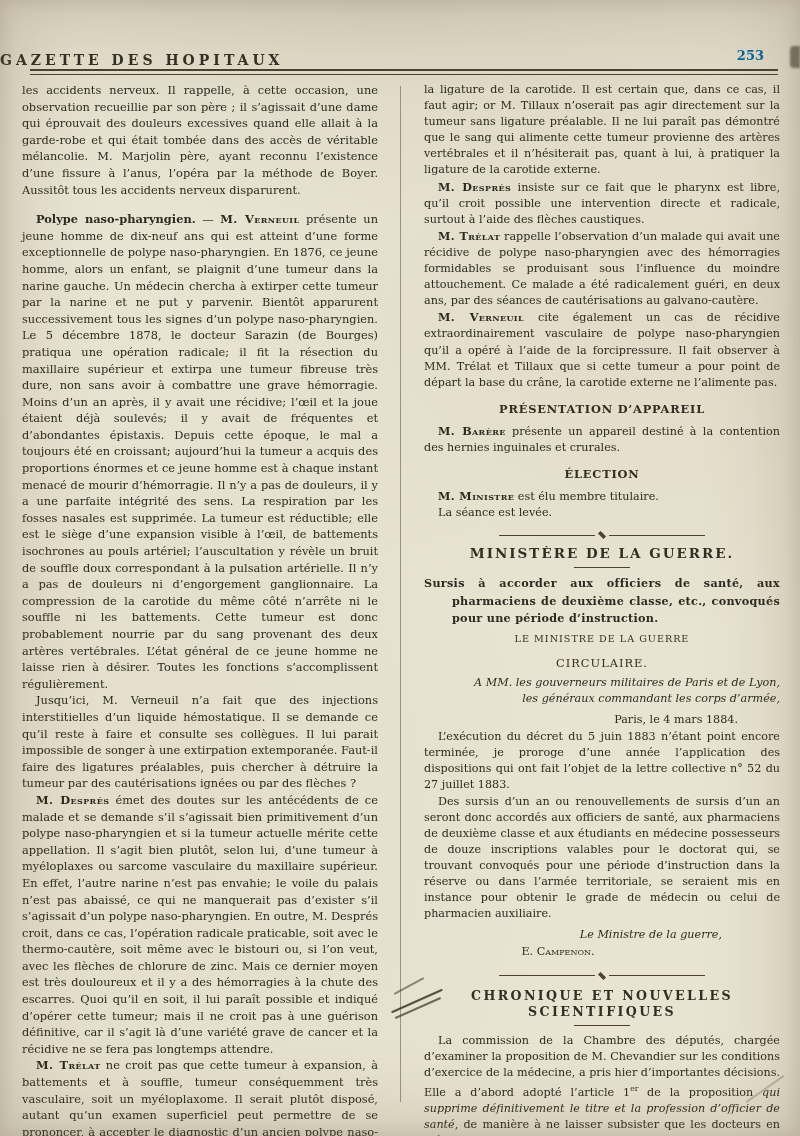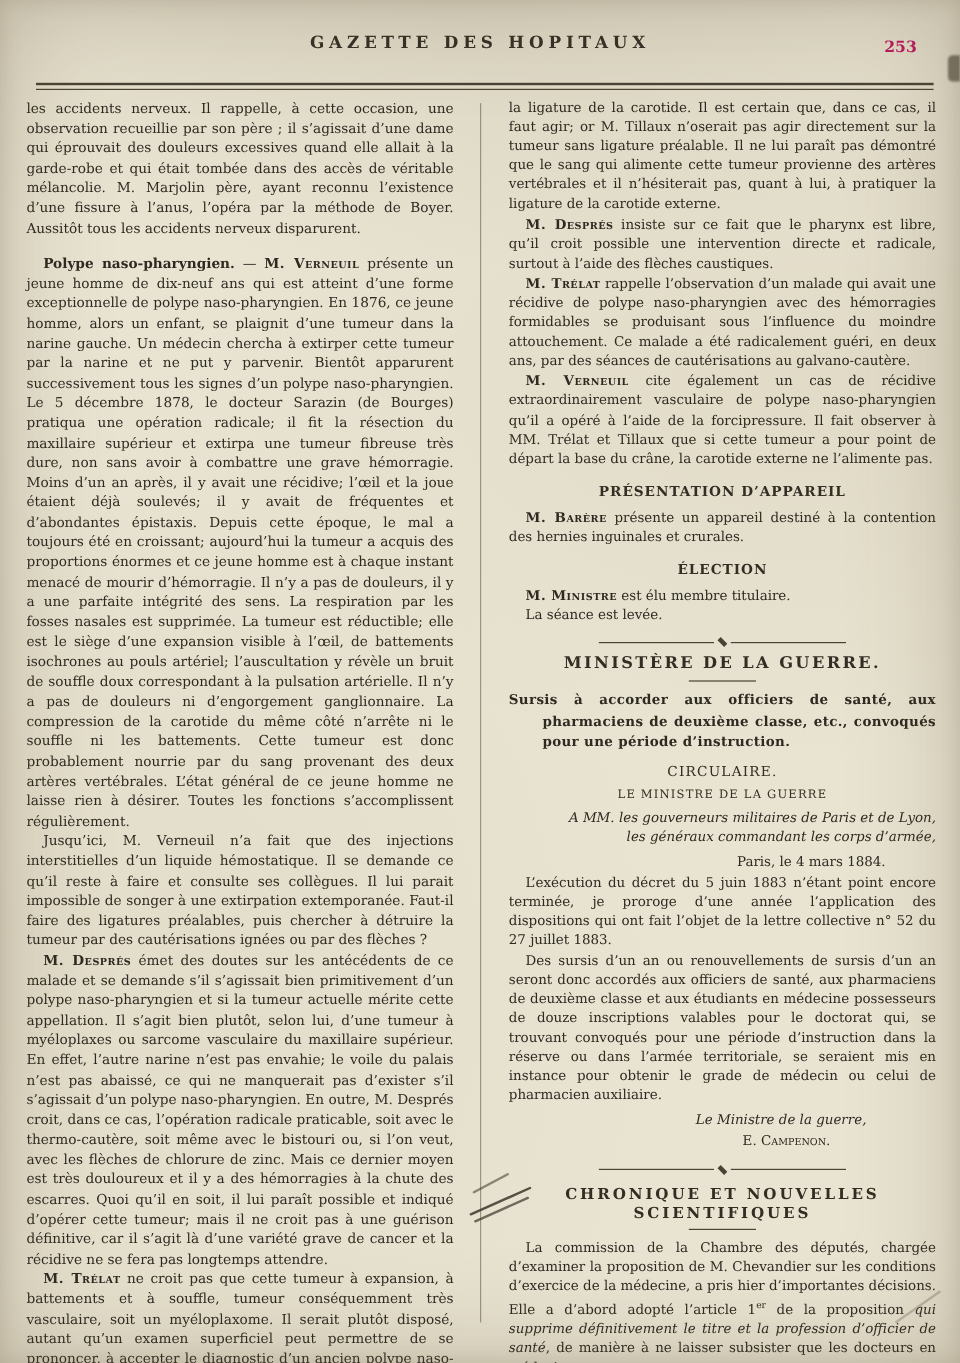--- a/index.html
+++ b/index.html
@@ -8,23 +8,23 @@
     font-family:"DejaVu Serif","Liberation Serif",serif;
     color:#2e2a21;
     background:
       radial-gradient(ellipse 520px 320px at 85% 28%, rgba(150,138,105,.10), transparent),
       radial-gradient(ellipse 420px 520px at 18% 72%, rgba(150,138,105,.08), transparent),
       radial-gradient(ellipse 600px 200px at 50% 2%, rgba(120,108,80,.10), transparent),
       #e9e4d2;
   }
   .vignette{position:absolute;inset:0;pointer-events:none;
     box-shadow:inset 0 0 90px rgba(95,80,52,.30), inset 0 0 18px rgba(95,80,52,.18);}
-  .masthead{position:absolute;top:28px;left:0;right:0;text-align:center;
+  .masthead{position:absolute;top:52px;left:0;right:0;
     font-weight:bold;font-size:14px;letter-spacing:4px;color:#352f25;}
-  .pagenum{position:absolute;top:32px;right:36px;font-size:13px;font-weight:bold;color:#be185d;}
+  .pagenum{position:absolute;top:48px;right:36px;font-size:13px;font-weight:bold;color:#0369a1;}
   .double-rule{position:absolute;top:69px;left:30px;right:22px;height:3px;
     border-top:2px solid #4a4234;border-bottom:1px solid #4a4234;}
   .content{position:absolute;top:82px;left:22px;right:20px;bottom:14px;display:flex;gap:28px;}
   .col{width:371px;text-align:justify;font-size:11.4px;line-height:16.6px;}
   .col-left{margin-right:9px;}
   .col-right{margin-left:9px;font-size:11.2px;line-height:16.1px;}
   .col-divider{position:absolute;left:400px;top:86px;height:1016px;width:1px;
     background:rgba(72,62,46,.48);}
   p.para{margin:0;}
   .ind{text-indent:14px;}
@@ -41,21 +41,21 @@
   .sep{display:flex;align-items:center;justify-content:center;margin:7px 0;}
   .sep .l{width:96px;height:1px;background:#4a4234;}
   .sep .d{width:6px;height:6px;background:#4a4234;transform:rotate(45deg) scale(1.3,.62);margin:0 4px;}
   .rule-short{width:56px;height:1px;background:#4a4234;margin:5px auto 7px;}
   .line{}
   .center{text-align:right;}
   .date{text-align:right;padding-right:42px;margin:5px 0 1px;}
   .salute{padding-left:60px;margin:1px 0 3px;}
   .hang{padding-left:28px;text-indent:-28px;letter-spacing:.3px;margin:2px 0;}
   .sig-role{text-align:right;padding-right:58px;font-style:italic;margin-top:5px;}
-  .sig-name{text-align:right;padding-right:88px;font-variant:small-caps;margin-top:1px;}
+  .sig-name{text-align:center;padding-right:88px;font-variant:small-caps;margin-top:1px;}
   .pen{position:absolute;background:#3c352b;border-radius:2px;opacity:.85;}
   .pen.m1{left:389px;top:1000px;width:56px;height:2px;transform:rotate(-24deg);}
   .pen.m2{left:393px;top:1007px;width:50px;height:2px;transform:rotate(-24deg);opacity:.7;}
   .pen.m3{left:392px;top:985px;width:34px;height:2px;transform:rotate(-28deg);opacity:.55;}
   .pen.m4{left:742px;top:1088px;width:46px;height:2px;transform:rotate(-35deg);opacity:.25;}
   .smudge{position:absolute;right:0;top:46px;width:10px;height:22px;
     background:rgba(40,33,24,.55);border-radius:4px 0 0 4px;filter:blur(1px);}
 </style>
 </head>
 <body>
@@ -85,22 +85,22 @@
       <p class="para ind"><span>La séance est levée.</span></p>
       <div style="height: 4px;"></div>
       <div class="sep">
         <span class="l"></span>
         <span class="d"></span>
         <span class="l"></span>
       </div>
       <div class="head large">MINISTÈRE DE LA GUERRE.</div>
       <div class="rule-short"></div>
       <p class="para hang"><span class="b">Sursis à accorder aux officiers de santé, aux pharmaciens de deuxième classe, etc., convoqués pour une période d’instruction.</span></p>
+      <div class="head tiny">LE MINISTRE DE LA GUERRE</div>
       <div class="head plain">CIRCULAIRE.</div>
-      <div class="head tiny">LE MINISTRE DE LA GUERRE</div>
       <div class="line center i">A MM. les gouverneurs militaires de Paris et de Lyon,</div>
       <div class="line center i">les généraux commandant les corps d’armée,</div>
       <div class="line date">Paris, le 4 mars 1884.</div>
       <p class="para ind"><span>L’exécution du décret du 5 juin 1883 n’étant point encore terminée, je proroge d’une année l’application des dispositions qui ont fait l’objet de la lettre collective n° 52 du 27 juillet 1883.</span></p>
       <p class="para ind"><span>Des sursis d’un an ou renouvellements de sursis d’un an seront donc accordés aux officiers de santé, aux pharmaciens de deuxième classe et aux étudiants en médecine possesseurs de douze inscriptions valables pour le doctorat qui, se trouvant convoqués pour une période d’instruction dans la réserve ou dans l’armée territoriale, se seraient mis en instance pour obtenir le grade de médecin ou celui de pharmacien auxiliaire.</span></p>
       <div class="line sig-role">Le Ministre de la guerre,</div>
       <div class="line sig-name">E. Campenon.</div>
       <div style="height: 5px;"></div>
       <div class="sep">
         <span class="l"></span>

